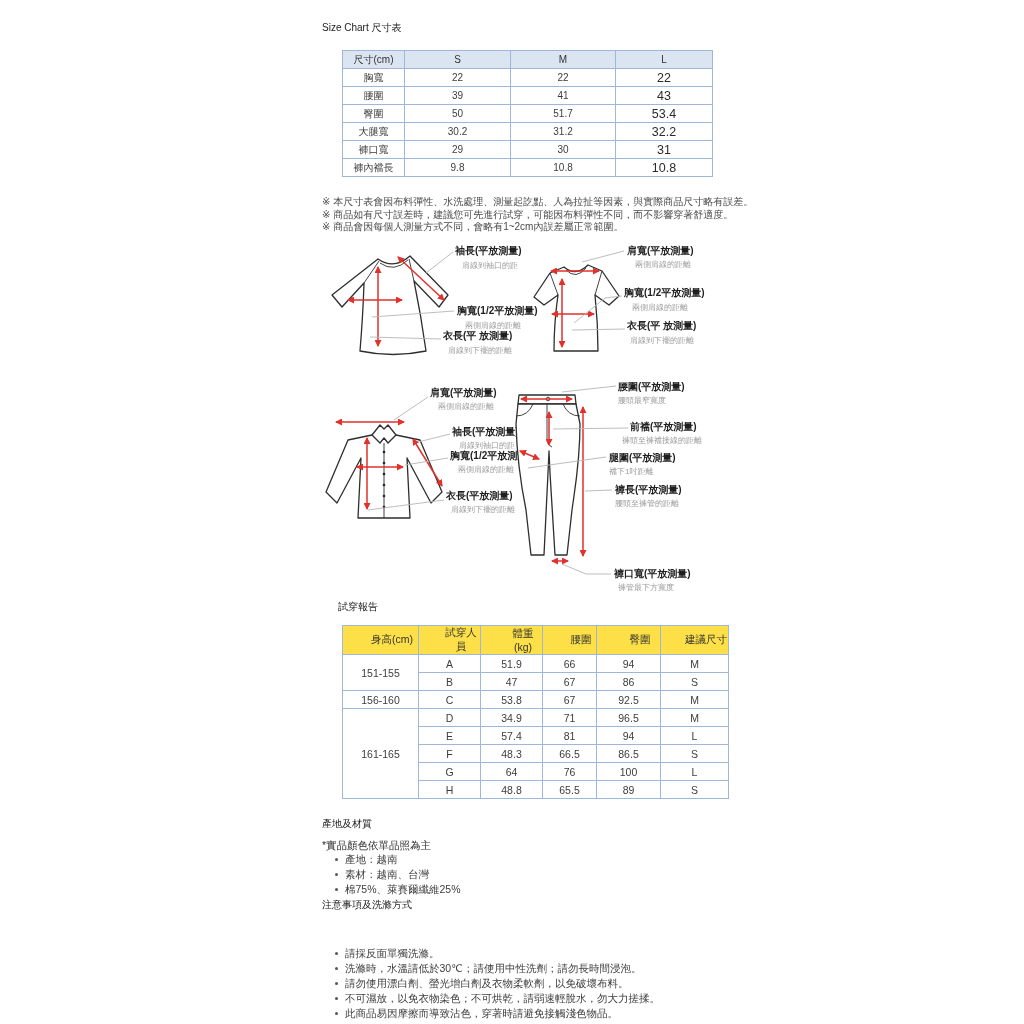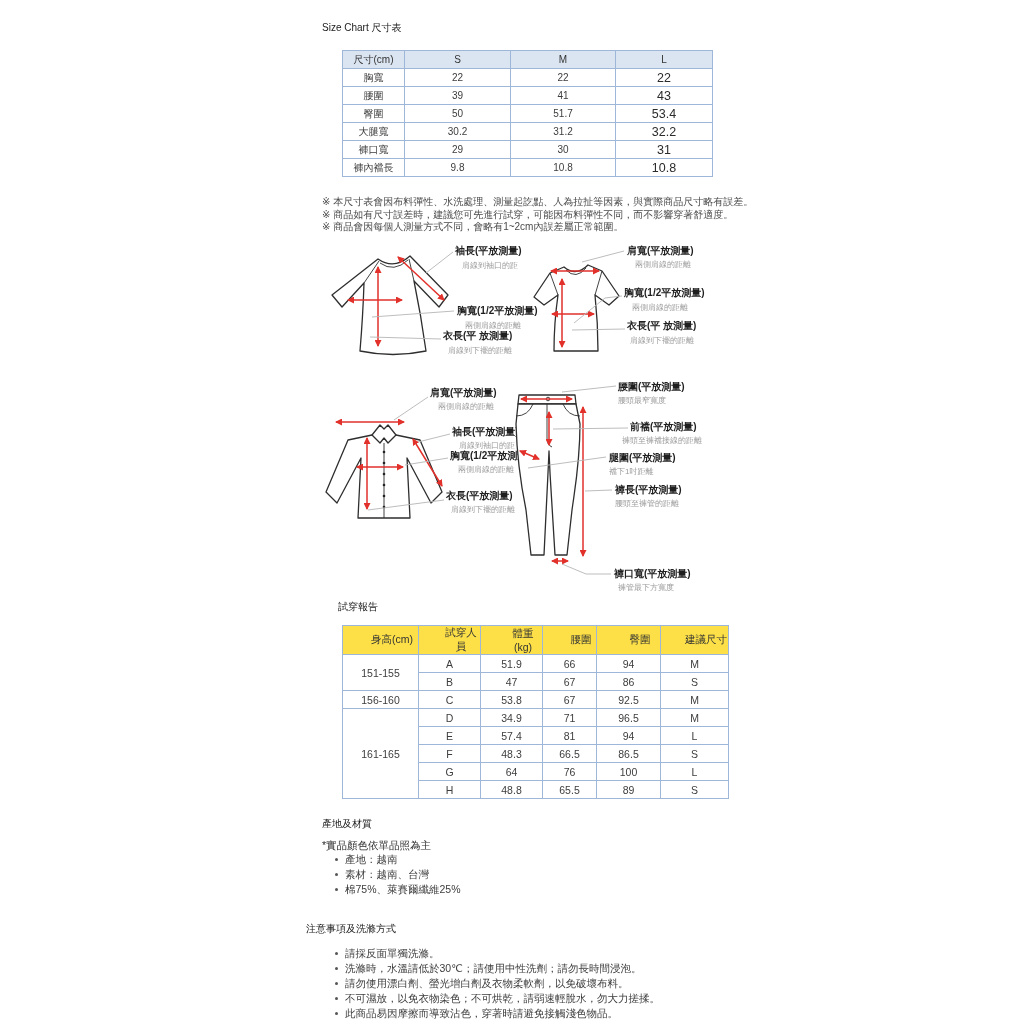--- a/index.html
+++ b/index.html
@@ -2,21 +2,21 @@
 <html><head>
 <meta charset="utf-8">
 <style>
   html,body{margin:0;padding:0;background:#fff;}
   #page{position:relative;width:1024px;height:1024px;background:#ffffff;overflow:hidden;
         font-family:"Liberation Sans","DejaVu Sans",sans-serif;color:#333;}
   .h1{position:absolute;font-size:10px;font-weight:400;color:#1b1b1b;white-space:nowrap;}
   #size-title{left:322px;top:21px;}
   #fit-title{left:322px;top:600px;padding-left:16px;}
   #origin-title{left:322px;top:817px;}
-  #care-title{left:306px;top:898px;margin-top:24px;}
+  #care-title{left:322px;top:898px;}
 
   table{border-collapse:collapse;table-layout:fixed;margin-left:20px;}
   #size-table{position:absolute;left:322px;top:50px;width:370px;}
   #size-table th,#size-table td{border:1px solid #9eb7d9;height:17px;padding:0;text-align:center;
       vertical-align:middle;font-size:10px;font-weight:normal;color:#3d3d3d;}
   #size-table thead th{background:#dbe5f1;color:#333;}
   #size-table td.coll{font-size:12.5px;color:#2b2b2b;}
 
   #size-notes{position:absolute;left:322px;top:196px;font-size:10px;line-height:12.6px;color:#4a4a4a;white-space:nowrap;}
 

